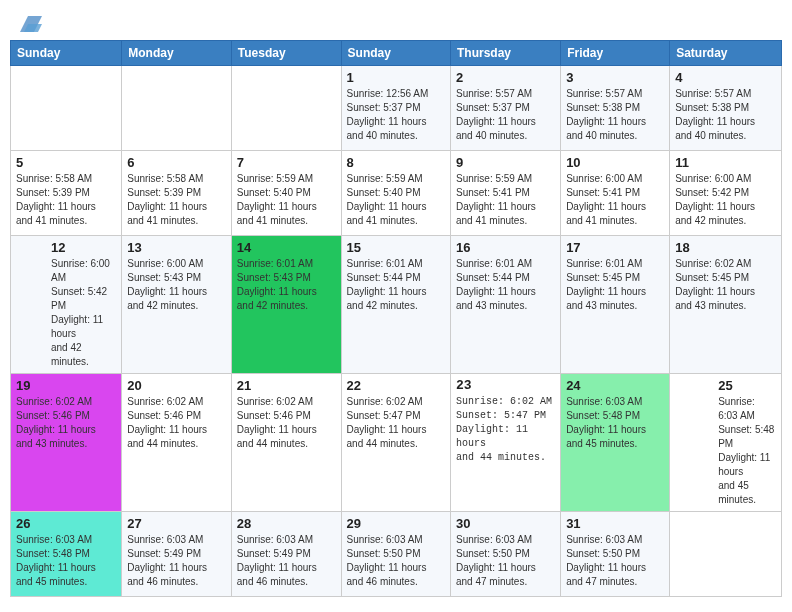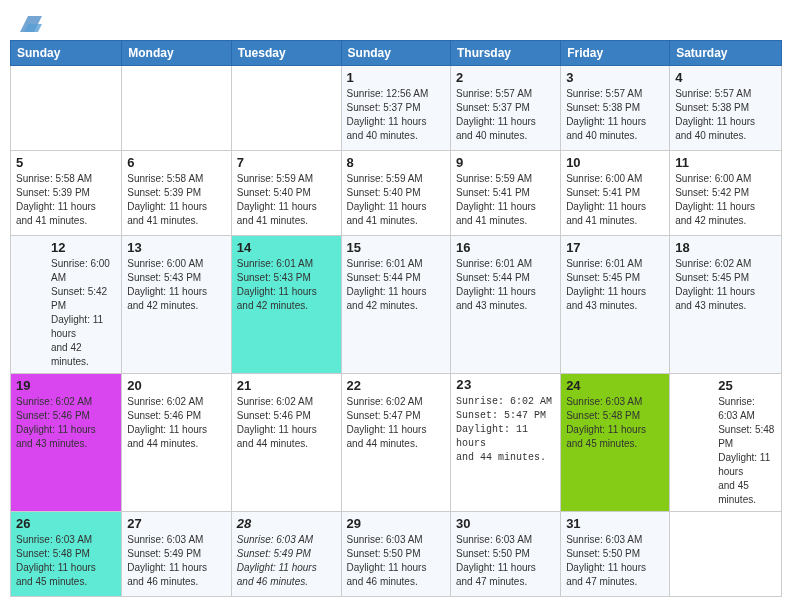--- a/index.html
+++ b/index.html
@@ -215,21 +215,21 @@
 Daylight: 11 hours
 and 42 minutes.</div>
         </td>
         <td style="background: rgb(245, 248, 252);">
           <span class="day-number">13</span>
           <div class="day-detail" style="white-space: pre-line;">Sunrise: 6:00 AM
 Sunset: 5:43 PM
 Daylight: 11 hours
 and 42 minutes.</div>
         </td>
-        <td style="background: #5eead4;">
+        <td style="background: #22c55e;">
           <span class="day-number">14</span>
           <div class="day-detail" style="white-space: pre-line;">Sunrise: 6:01 AM
 Sunset: 5:43 PM
 Daylight: 11 hours
 and 42 minutes.</div>
         </td>
         <td style="background: rgb(245, 248, 252);">
           <span class="day-number">15</span>
           <div class="day-detail" style="white-space: pre-line;">Sunrise: 6:01 AM
 Sunset: 5:44 PM
@@ -287,21 +287,21 @@
 Daylight: 11 hours
 and 44 minutes.</div>
         </td>
         <td style="background: rgb(255, 255, 255); font-family: Liberation Mono, monospace;">
           <span class="day-number">23</span>
           <div class="day-detail" style="white-space: pre-line;">Sunrise: 6:02 AM
 Sunset: 5:47 PM
 Daylight: 11 hours
 and 44 minutes.</div>
         </td>
-        <td style="background: #84cc16;">
+        <td style="background: #86efac;">
           <span class="day-number">24</span>
           <div class="day-detail" style="white-space: pre-line;">Sunrise: 6:03 AM
 Sunset: 5:48 PM
 Daylight: 11 hours
 and 45 minutes.</div>
         </td>
         <td style="background: rgb(255, 255, 255); padding-left: 48px;">
           <span class="day-number">25</span>
           <div class="day-detail" style="white-space: pre-line;">Sunrise: 6:03 AM
 Sunset: 5:48 PM
@@ -317,21 +317,21 @@
 Daylight: 11 hours
 and 45 minutes.</div>
         </td>
         <td style="background: rgb(245, 248, 252);">
           <span class="day-number">27</span>
           <div class="day-detail" style="white-space: pre-line;">Sunrise: 6:03 AM
 Sunset: 5:49 PM
 Daylight: 11 hours
 and 46 minutes.</div>
         </td>
-        <td style="background: rgb(245, 248, 252); font-style: italic;">
+        <td style="background: rgb(245, 248, 252);">
           <span class="day-number">28</span>
           <div class="day-detail" style="white-space: pre-line;">Sunrise: 6:03 AM
 Sunset: 5:49 PM
 Daylight: 11 hours
 and 46 minutes.</div>
         </td>
         <td style="background: rgb(245, 248, 252);">
           <span class="day-number">29</span>
           <div class="day-detail" style="white-space: pre-line;">Sunrise: 6:03 AM
 Sunset: 5:50 PM

